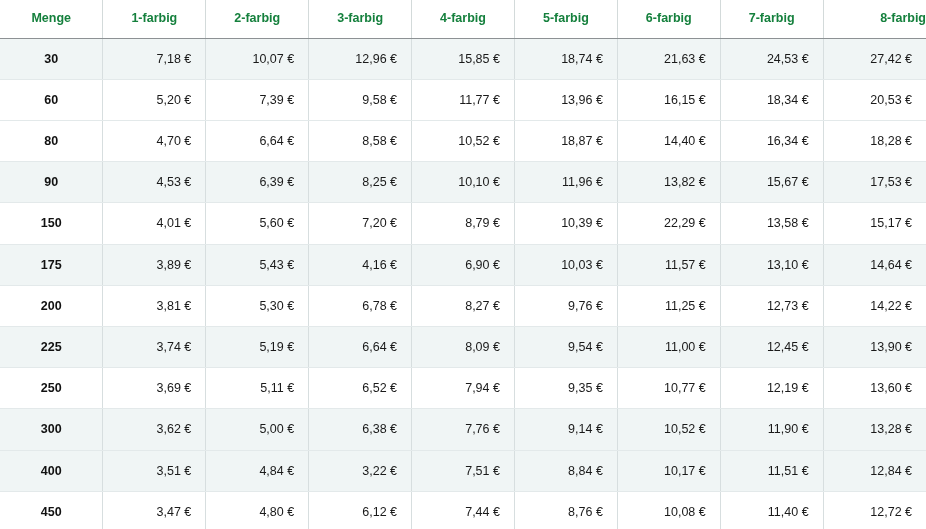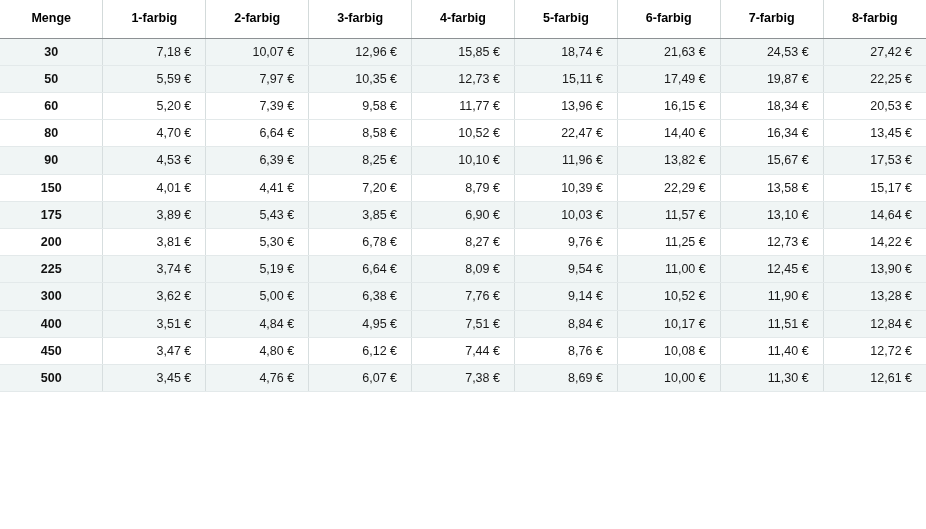--- a/index.html
+++ b/index.html
@@ -33,40 +33,41 @@
     overflow: hidden;
     box-sizing: border-box;
   }
   #price-table thead th {
     height: 38px;
     line-height: 27px;
     font-weight: bold;
     font-size: 12.5px;
     text-align: center;
     padding: 0;
-    color: #000000;
+    color: #15803d;
     background: #ffffff;
     border-bottom: 1.5px solid #8d9194;
     border-right: 1px solid #d3dada;
     border-radius: 10px;
   }
   #price-table thead th:last-child {
     border-right: none;
+    text-align: right;
   }
   #price-table tbody td {
     border-right: 1px solid #d7dedf;
     border-bottom: 1px solid #e3e9ea;
   }
   #price-table tbody td:last-child {
     border-right: none;
   }
   #price-table tbody td.qty-cell {
     font-weight: bold;
     text-align: center;
-    padding: 0;
+    padding: 7px;
     color: #111111;
   }
   #price-table tbody tr.stripe td {
     background: #f0f5f5;
   }
   #price-table tbody tr.plain td {
     background: #ffffff;
   }
 </style>
 </head>
@@ -102,80 +103,69 @@
         <td class="qty-cell">30</td>
         <td>7,18 €</td>
         <td>10,07 €</td>
         <td>12,96 €</td>
         <td>15,85 €</td>
         <td>18,74 €</td>
         <td>21,63 €</td>
         <td>24,53 €</td>
         <td>27,42 €</td>
       </tr>
-      <tr class="stripe">
-        <td class="qty-cell">50</td>
-        <td>5,59 €</td>
-        <td>7,97 €</td>
-        <td>10,35 €</td>
-        <td>12,73 €</td>
-        <td>15,11 €</td>
-        <td>17,49 €</td>
-        <td>19,87 €</td>
-        <td>22,25 €</td>
-      </tr>
       <tr class="plain">
         <td class="qty-cell">60</td>
         <td>5,20 €</td>
         <td>7,39 €</td>
         <td>9,58 €</td>
         <td>11,77 €</td>
         <td>13,96 €</td>
         <td>16,15 €</td>
         <td>18,34 €</td>
         <td>20,53 €</td>
       </tr>
       <tr class="plain">
         <td class="qty-cell">80</td>
         <td>4,70 €</td>
         <td>6,64 €</td>
         <td>8,58 €</td>
         <td>10,52 €</td>
-        <td>22,47 €</td>
+        <td>18,87 €</td>
         <td>14,40 €</td>
         <td>16,34 €</td>
-        <td>13,45 €</td>
+        <td>18,28 €</td>
       </tr>
       <tr class="stripe">
         <td class="qty-cell">90</td>
         <td>4,53 €</td>
         <td>6,39 €</td>
         <td>8,25 €</td>
         <td>10,10 €</td>
         <td>11,96 €</td>
         <td>13,82 €</td>
         <td>15,67 €</td>
         <td>17,53 €</td>
       </tr>
       <tr class="plain">
         <td class="qty-cell">150</td>
         <td>4,01 €</td>
-        <td>4,41 €</td>
+        <td>5,60 €</td>
         <td>7,20 €</td>
         <td>8,79 €</td>
         <td>10,39 €</td>
         <td>22,29 €</td>
         <td>13,58 €</td>
         <td>15,17 €</td>
       </tr>
       <tr class="stripe">
         <td class="qty-cell">175</td>
         <td>3,89 €</td>
         <td>5,43 €</td>
-        <td>3,85 €</td>
+        <td>4,16 €</td>
         <td>6,90 €</td>
         <td>10,03 €</td>
         <td>11,57 €</td>
         <td>13,10 €</td>
         <td>14,64 €</td>
       </tr>
       <tr class="plain">
         <td class="qty-cell">200</td>
         <td>3,81 €</td>
         <td>5,30 €</td>
@@ -190,36 +180,47 @@
         <td class="qty-cell">225</td>
         <td>3,74 €</td>
         <td>5,19 €</td>
         <td>6,64 €</td>
         <td>8,09 €</td>
         <td>9,54 €</td>
         <td>11,00 €</td>
         <td>12,45 €</td>
         <td>13,90 €</td>
       </tr>
+      <tr class="plain">
+        <td class="qty-cell">250</td>
+        <td>3,69 €</td>
+        <td>5,11 €</td>
+        <td>6,52 €</td>
+        <td>7,94 €</td>
+        <td>9,35 €</td>
+        <td>10,77 €</td>
+        <td>12,19 €</td>
+        <td>13,60 €</td>
+      </tr>
       <tr class="stripe">
         <td class="qty-cell">300</td>
         <td>3,62 €</td>
         <td>5,00 €</td>
         <td>6,38 €</td>
         <td>7,76 €</td>
         <td>9,14 €</td>
         <td>10,52 €</td>
         <td>11,90 €</td>
         <td>13,28 €</td>
       </tr>
       <tr class="stripe">
         <td class="qty-cell">400</td>
         <td>3,51 €</td>
         <td>4,84 €</td>
-        <td>4,95 €</td>
+        <td>3,22 €</td>
         <td>7,51 €</td>
         <td>8,84 €</td>
         <td>10,17 €</td>
         <td>11,51 €</td>
         <td>12,84 €</td>
       </tr>
       <tr class="plain">
         <td class="qty-cell">450</td>
         <td>3,47 €</td>
         <td>4,80 €</td>

